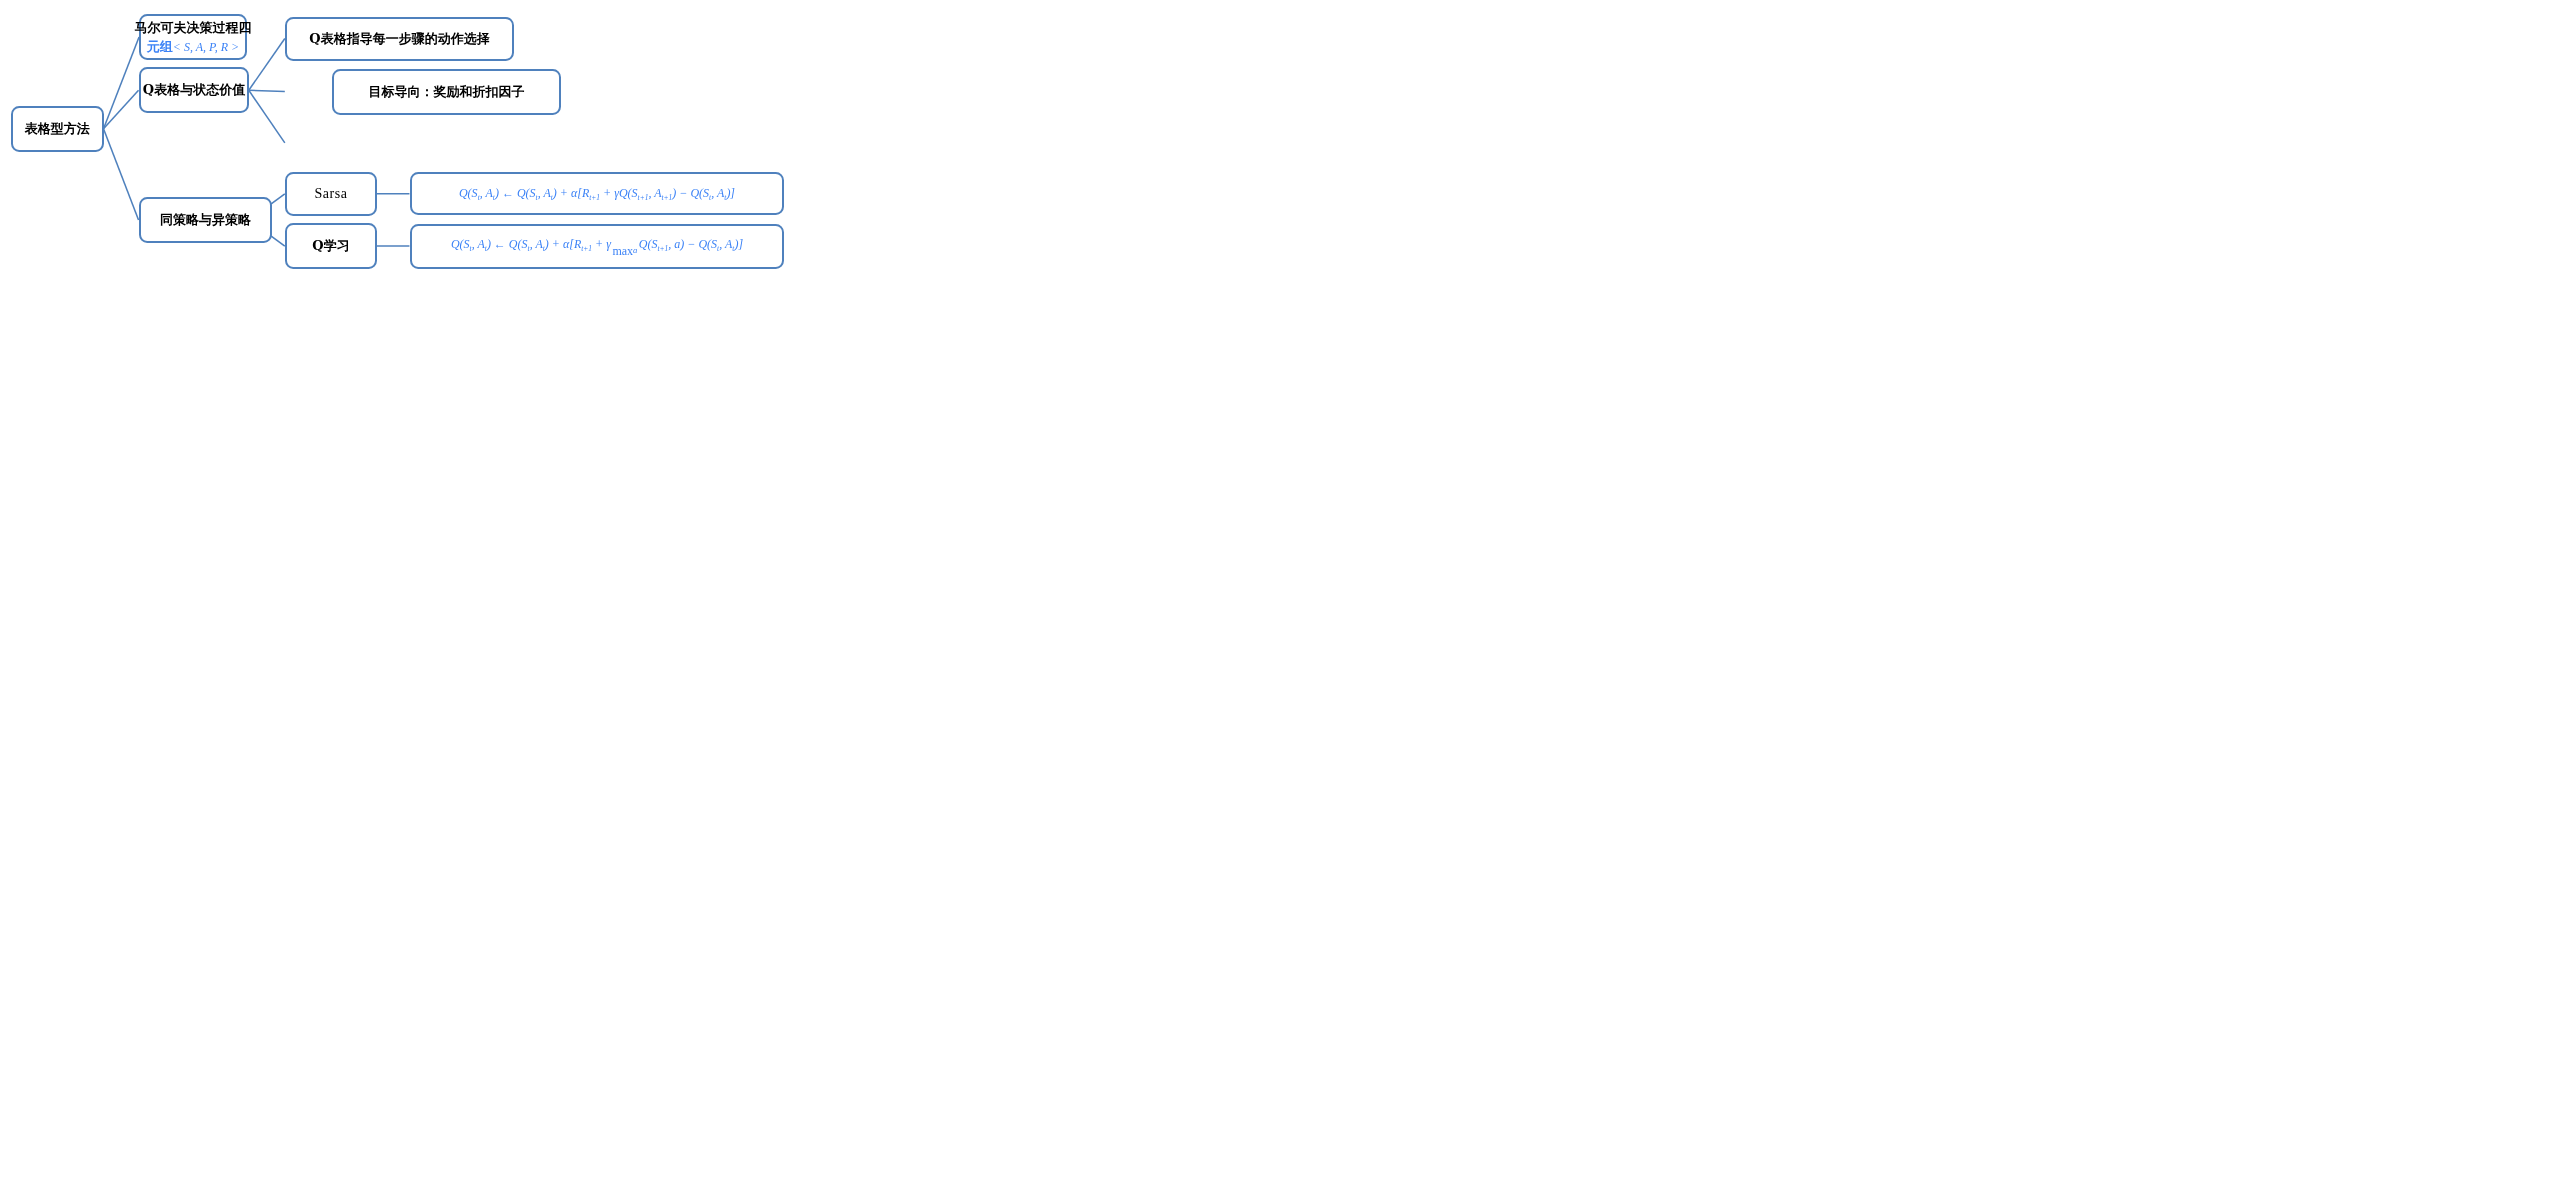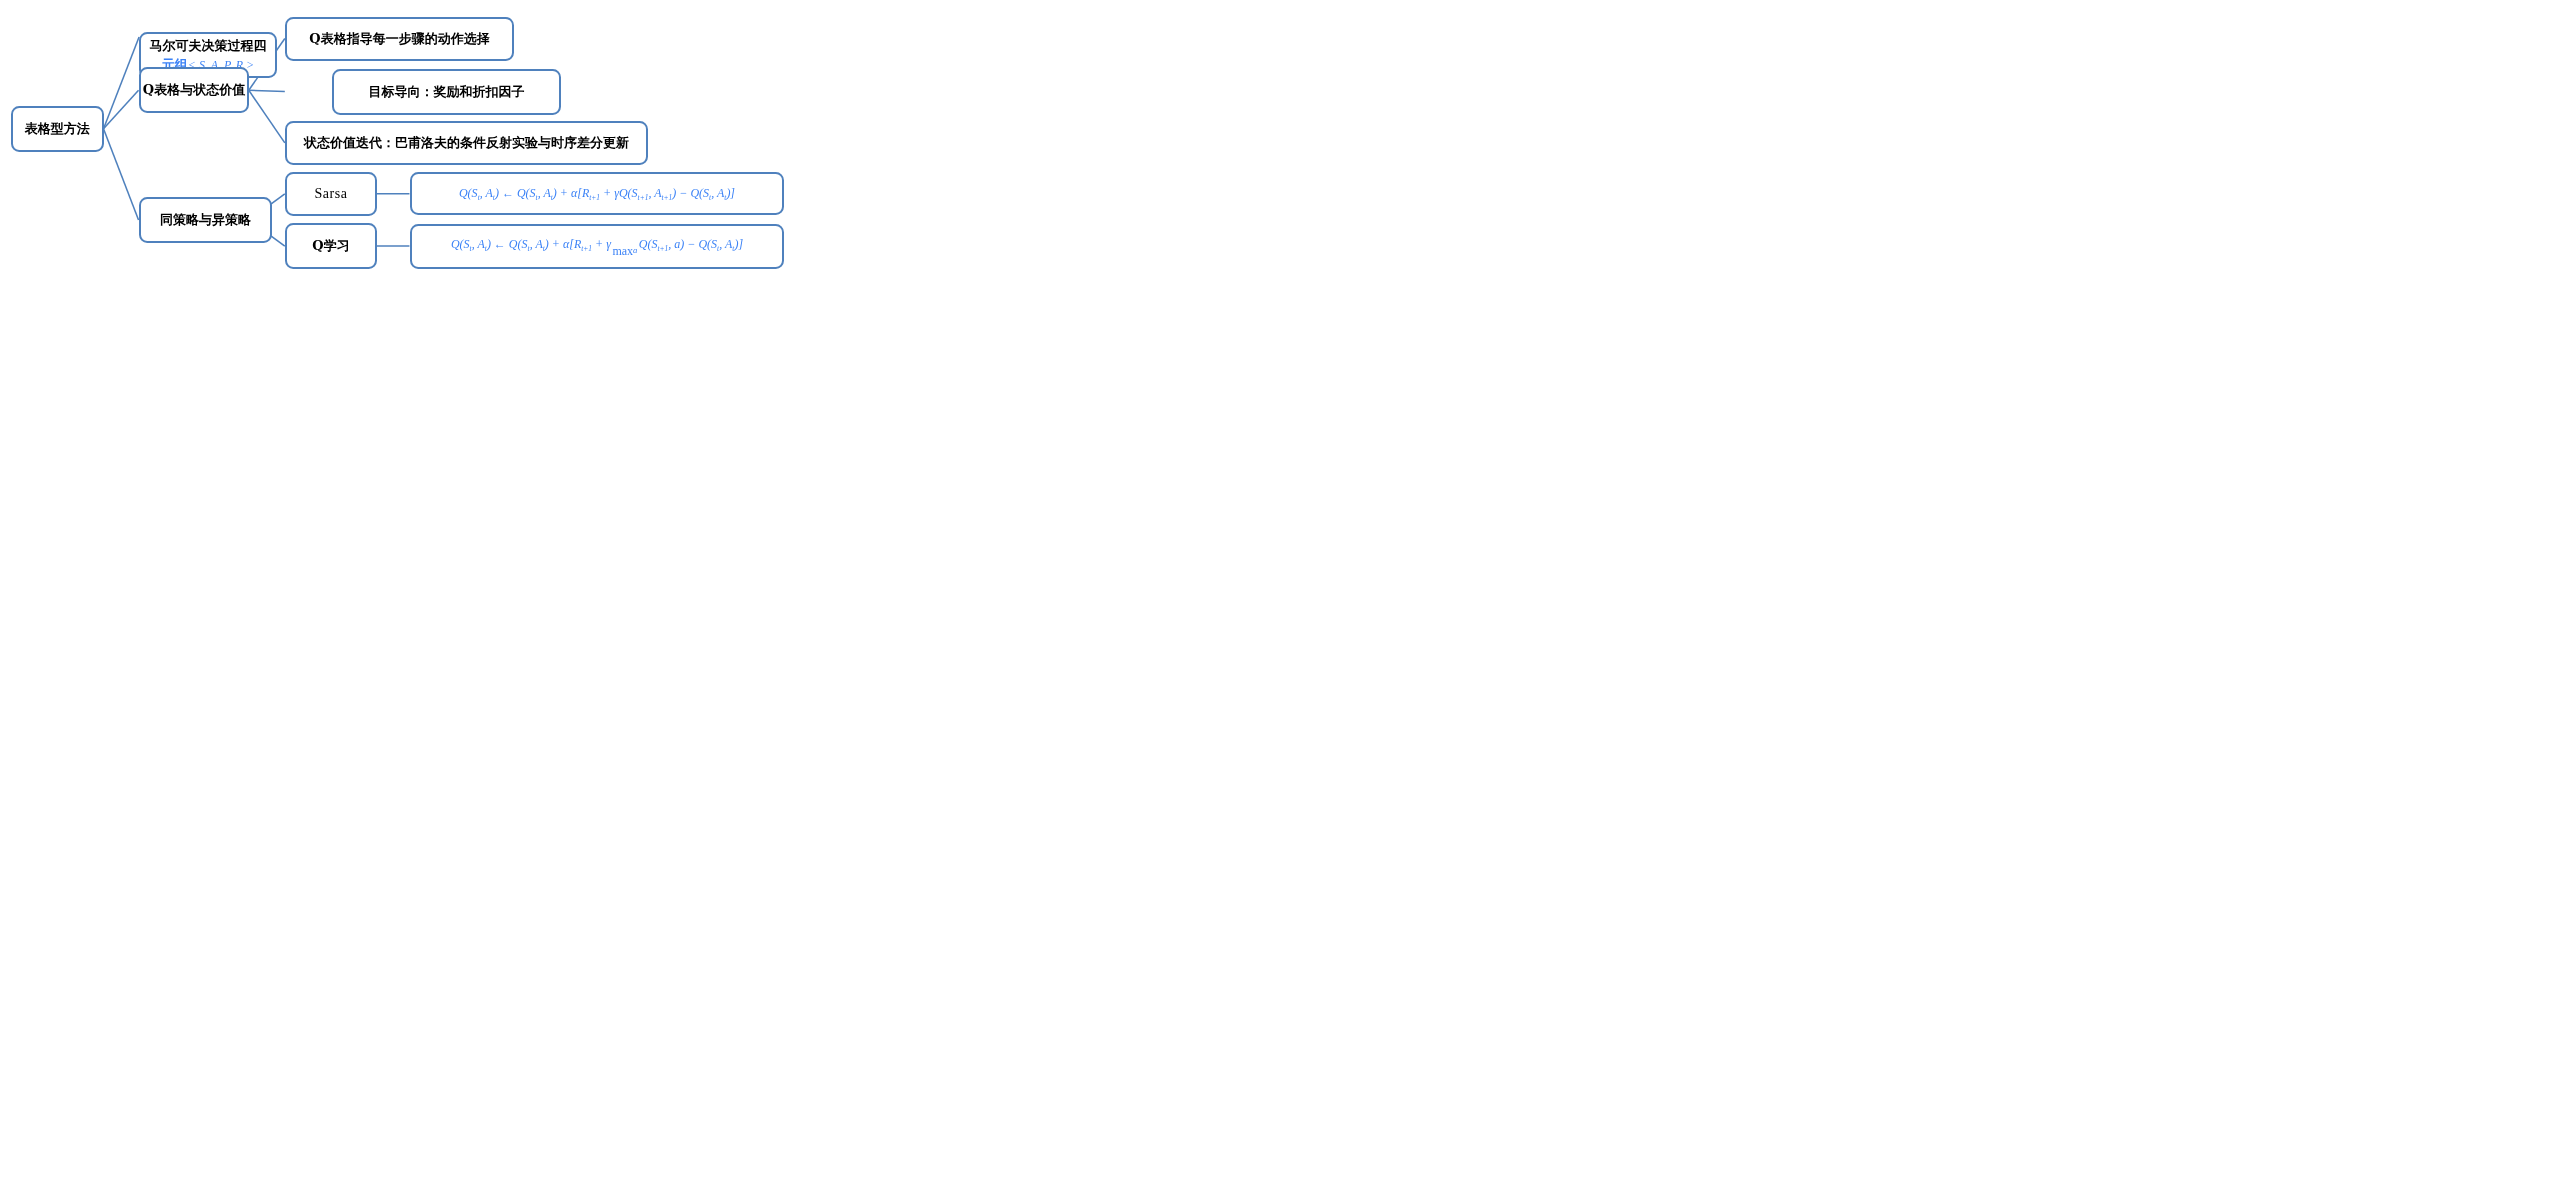--- a/index.html
+++ b/index.html
@@ -77,21 +77,21 @@
     align-items: center;
     line-height: 0.85;
     vertical-align: -0.55em;
     margin: 0 1.5px;
   }
   .munder .mtop { font-style: normal; }
   .munder .mbot { font-style: italic; font-size: 0.72em; }
 
   
   #node-root    { left: 10.8px;  top: 106px; width: 93px; height: 46px; }
-  #node-mdp     { left: 139px; top: 32px;  width: 138px; height: 46px; }
+  #node-mdp     { left: 139px; top: 14px;  width: 108px; height: 46px; }
   #node-qtable  { left: 139px; top: 67px; width: 110px; height: 46px; }
   #node-onoff   { left: 139px; top: 197px; width: 133px; height: 46px; text-align: right; }
   #node-leaf1   { left: 285px; top: 16.5px;  width: 229px; height: 44px; }
   #node-leaf2   { left: 285px; top: 69px; width: 229px; height: 46px; margin-left: 47px; }
   #node-leaf3   { left: 285px; top: 121px; width: 363px; height: 44px; }
   #node-sarsa   { left: 285px; top: 172px; width: 92px; height: 44px; }
   #node-sarsaF  { left: 410px; top: 172px; width: 374px; height: 43px; }
   #node-qlearn  { left: 285px; top: 223px; width: 92px; height: 46px; }
   #node-qlearnF { left: 410px; top: 224px; width: 374px; height: 45px; }
 </style>
@@ -131,23 +131,20 @@
   </div>
 
   <div class="node" id="node-leaf1">
     <div class="cjk">Q表格指导每一步骤的动作选择</div>
   </div>
 
   <div class="node" id="node-leaf2">
     <div class="cjk">目标导向：奖励和折扣因子</div>
   </div>
 
-  <div class="node" id="node-leaf3">
-    <div class="cjk">状态价值迭代：巴甫洛夫的条件反射实验与时序差分更新</div>
-  </div>
 
   <div class="node" id="node-sarsa">
     <div class="latin">Sarsa</div>
   </div>
 
   <div class="node" id="node-sarsaF">
     <div class="formula"><span class="it">Q(S</span><sub class="it">t</sub><span class="it">, A</span><sub class="it">t</sub><span class="it">) ← Q(S</span><sub class="it">t</sub><span class="it">, A</span><sub class="it">t</sub><span class="it">) + α[R</span><sub class="it">t+1</sub><span class="it"> + γQ(S</span><sub class="it">t+1</sub><span class="it">, A</span><sub class="it">t+1</sub><span class="it">) − Q(S</span><sub class="it">t</sub><span class="it">, A</span><sub class="it">t</sub><span class="it">)]</span></div>
   </div>
 
   <div class="node" id="node-qlearn">

